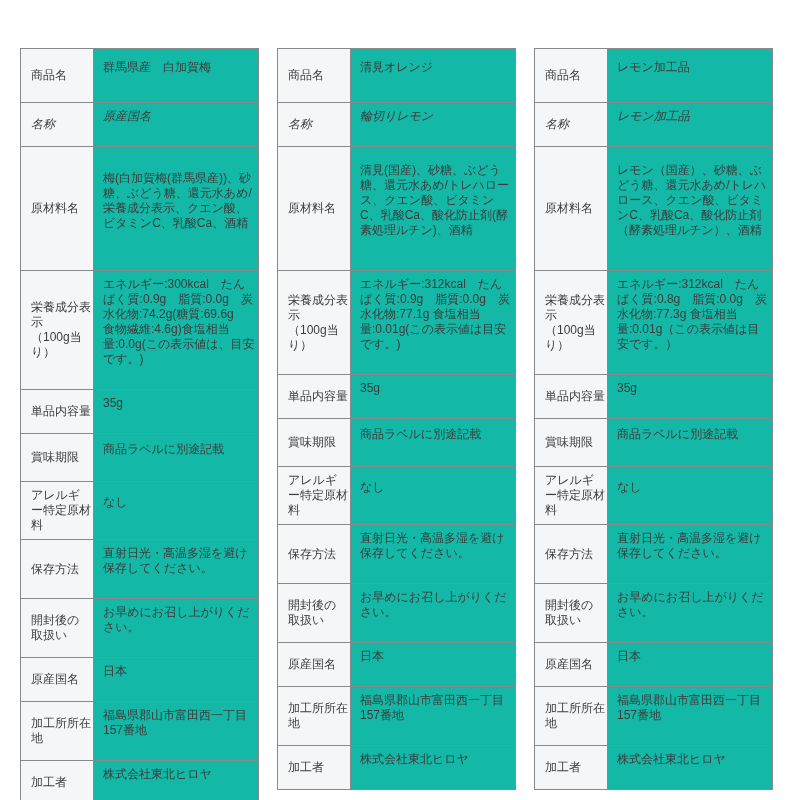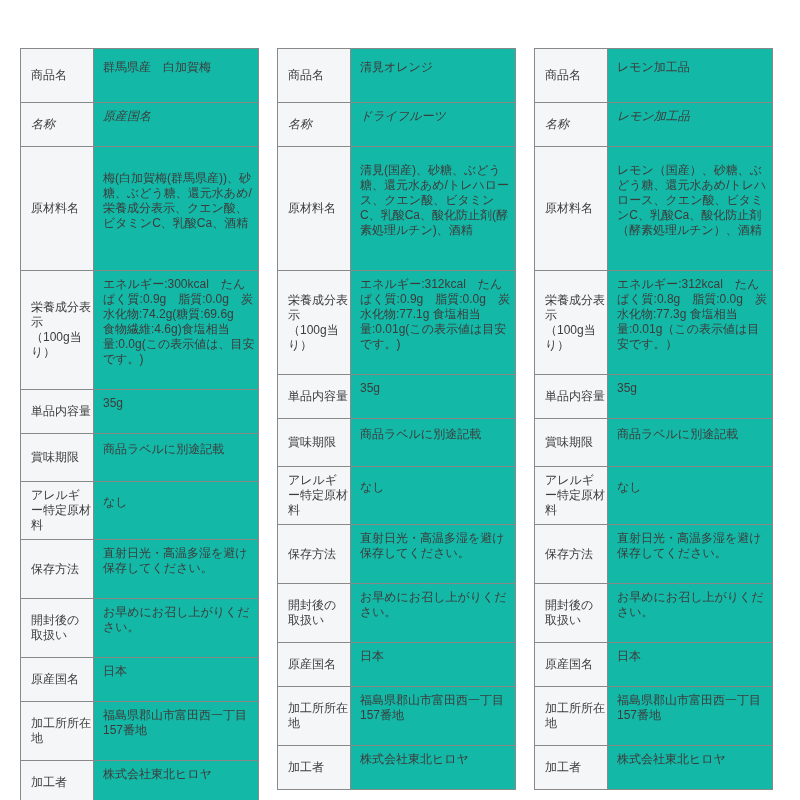--- a/index.html
+++ b/index.html
@@ -115,21 +115,21 @@
         <col class="c-label">
         <col class="c-value">
       </colgroup>
     <tbody>
       <tr class="r0">
           <th>商品名</th>
           <td>清見オレンジ</td>
         </tr>
       <tr class="r1">
           <th>名称</th>
-          <td>ドライフルーツ</td>
+          <td>輪切りレモン</td>
         </tr>
       <tr class="r2">
           <th>原材料名</th>
           <td>清見(国産)、砂糖、ぶどう糖、還元水あめ/トレハロース、クエン酸、ビタミンC、乳酸Ca、酸化防止剤(酵素処理ルチン)、酒精</td>
         </tr>
       <tr class="r3">
           <th>栄養成分表示
 （100g当り）</th>
           <td>エネルギー:312kcal　たんぱく質:0.9g　脂質:0.0g　炭水化物:77.1g 食塩相当量:0.01g(この表示値は目安です。)</td>
         </tr>

